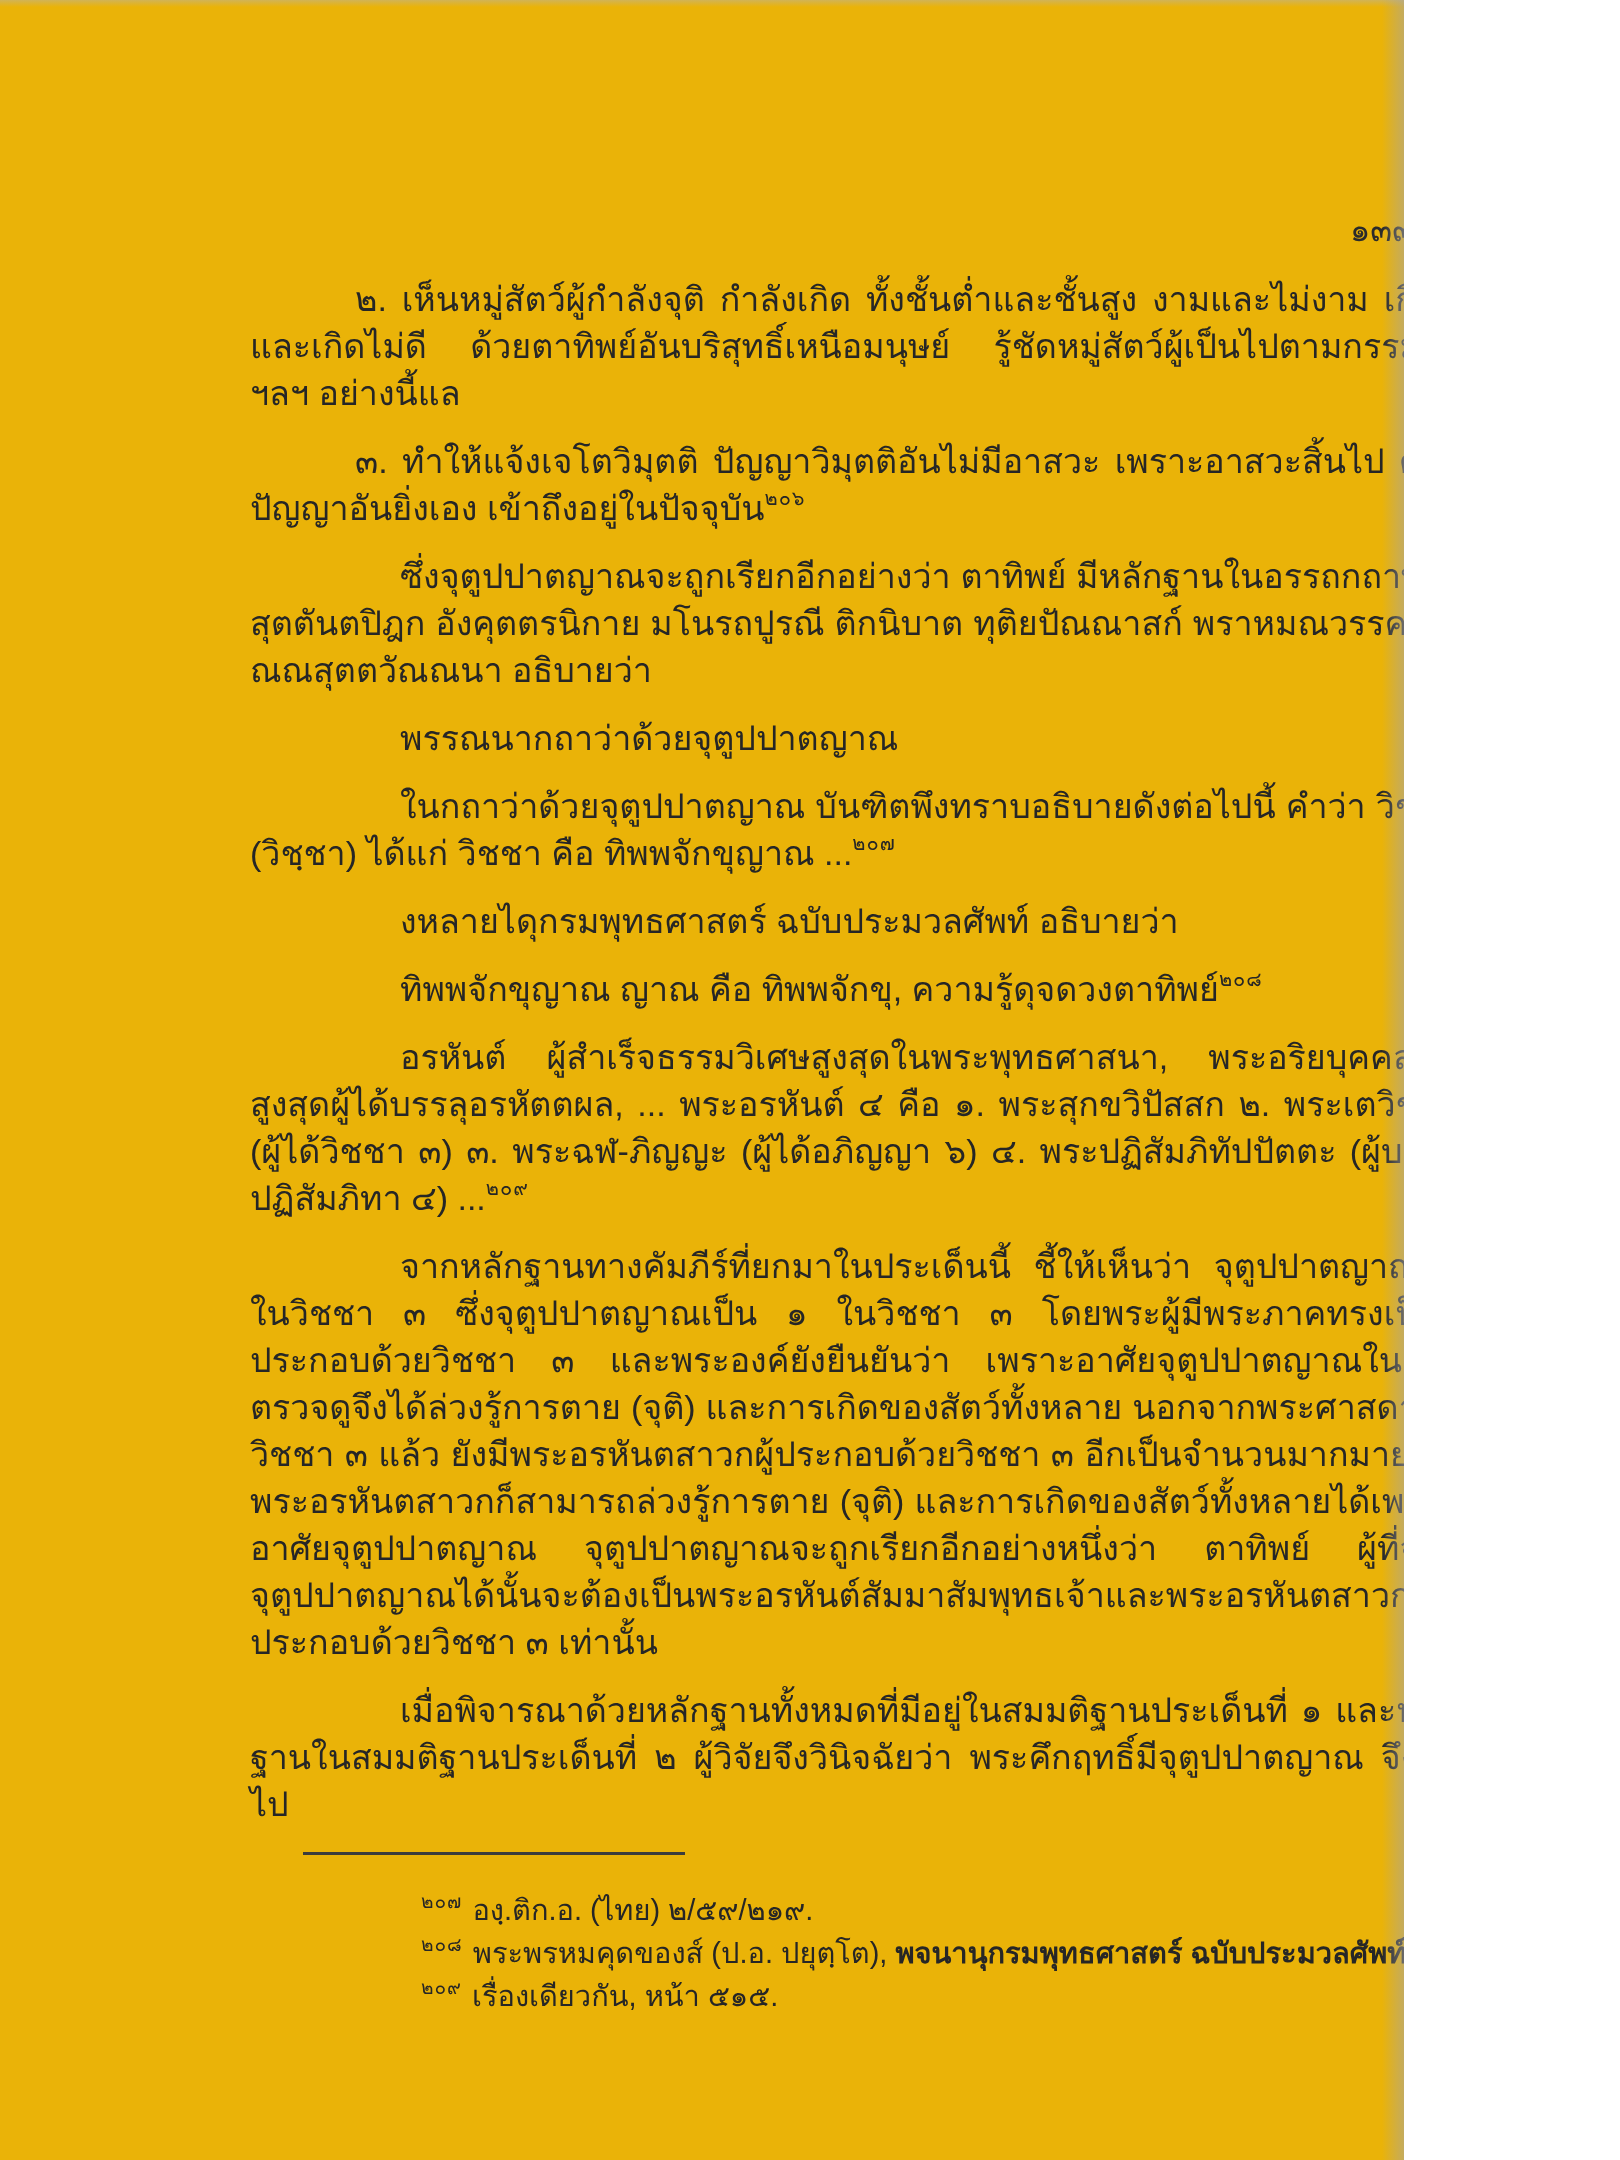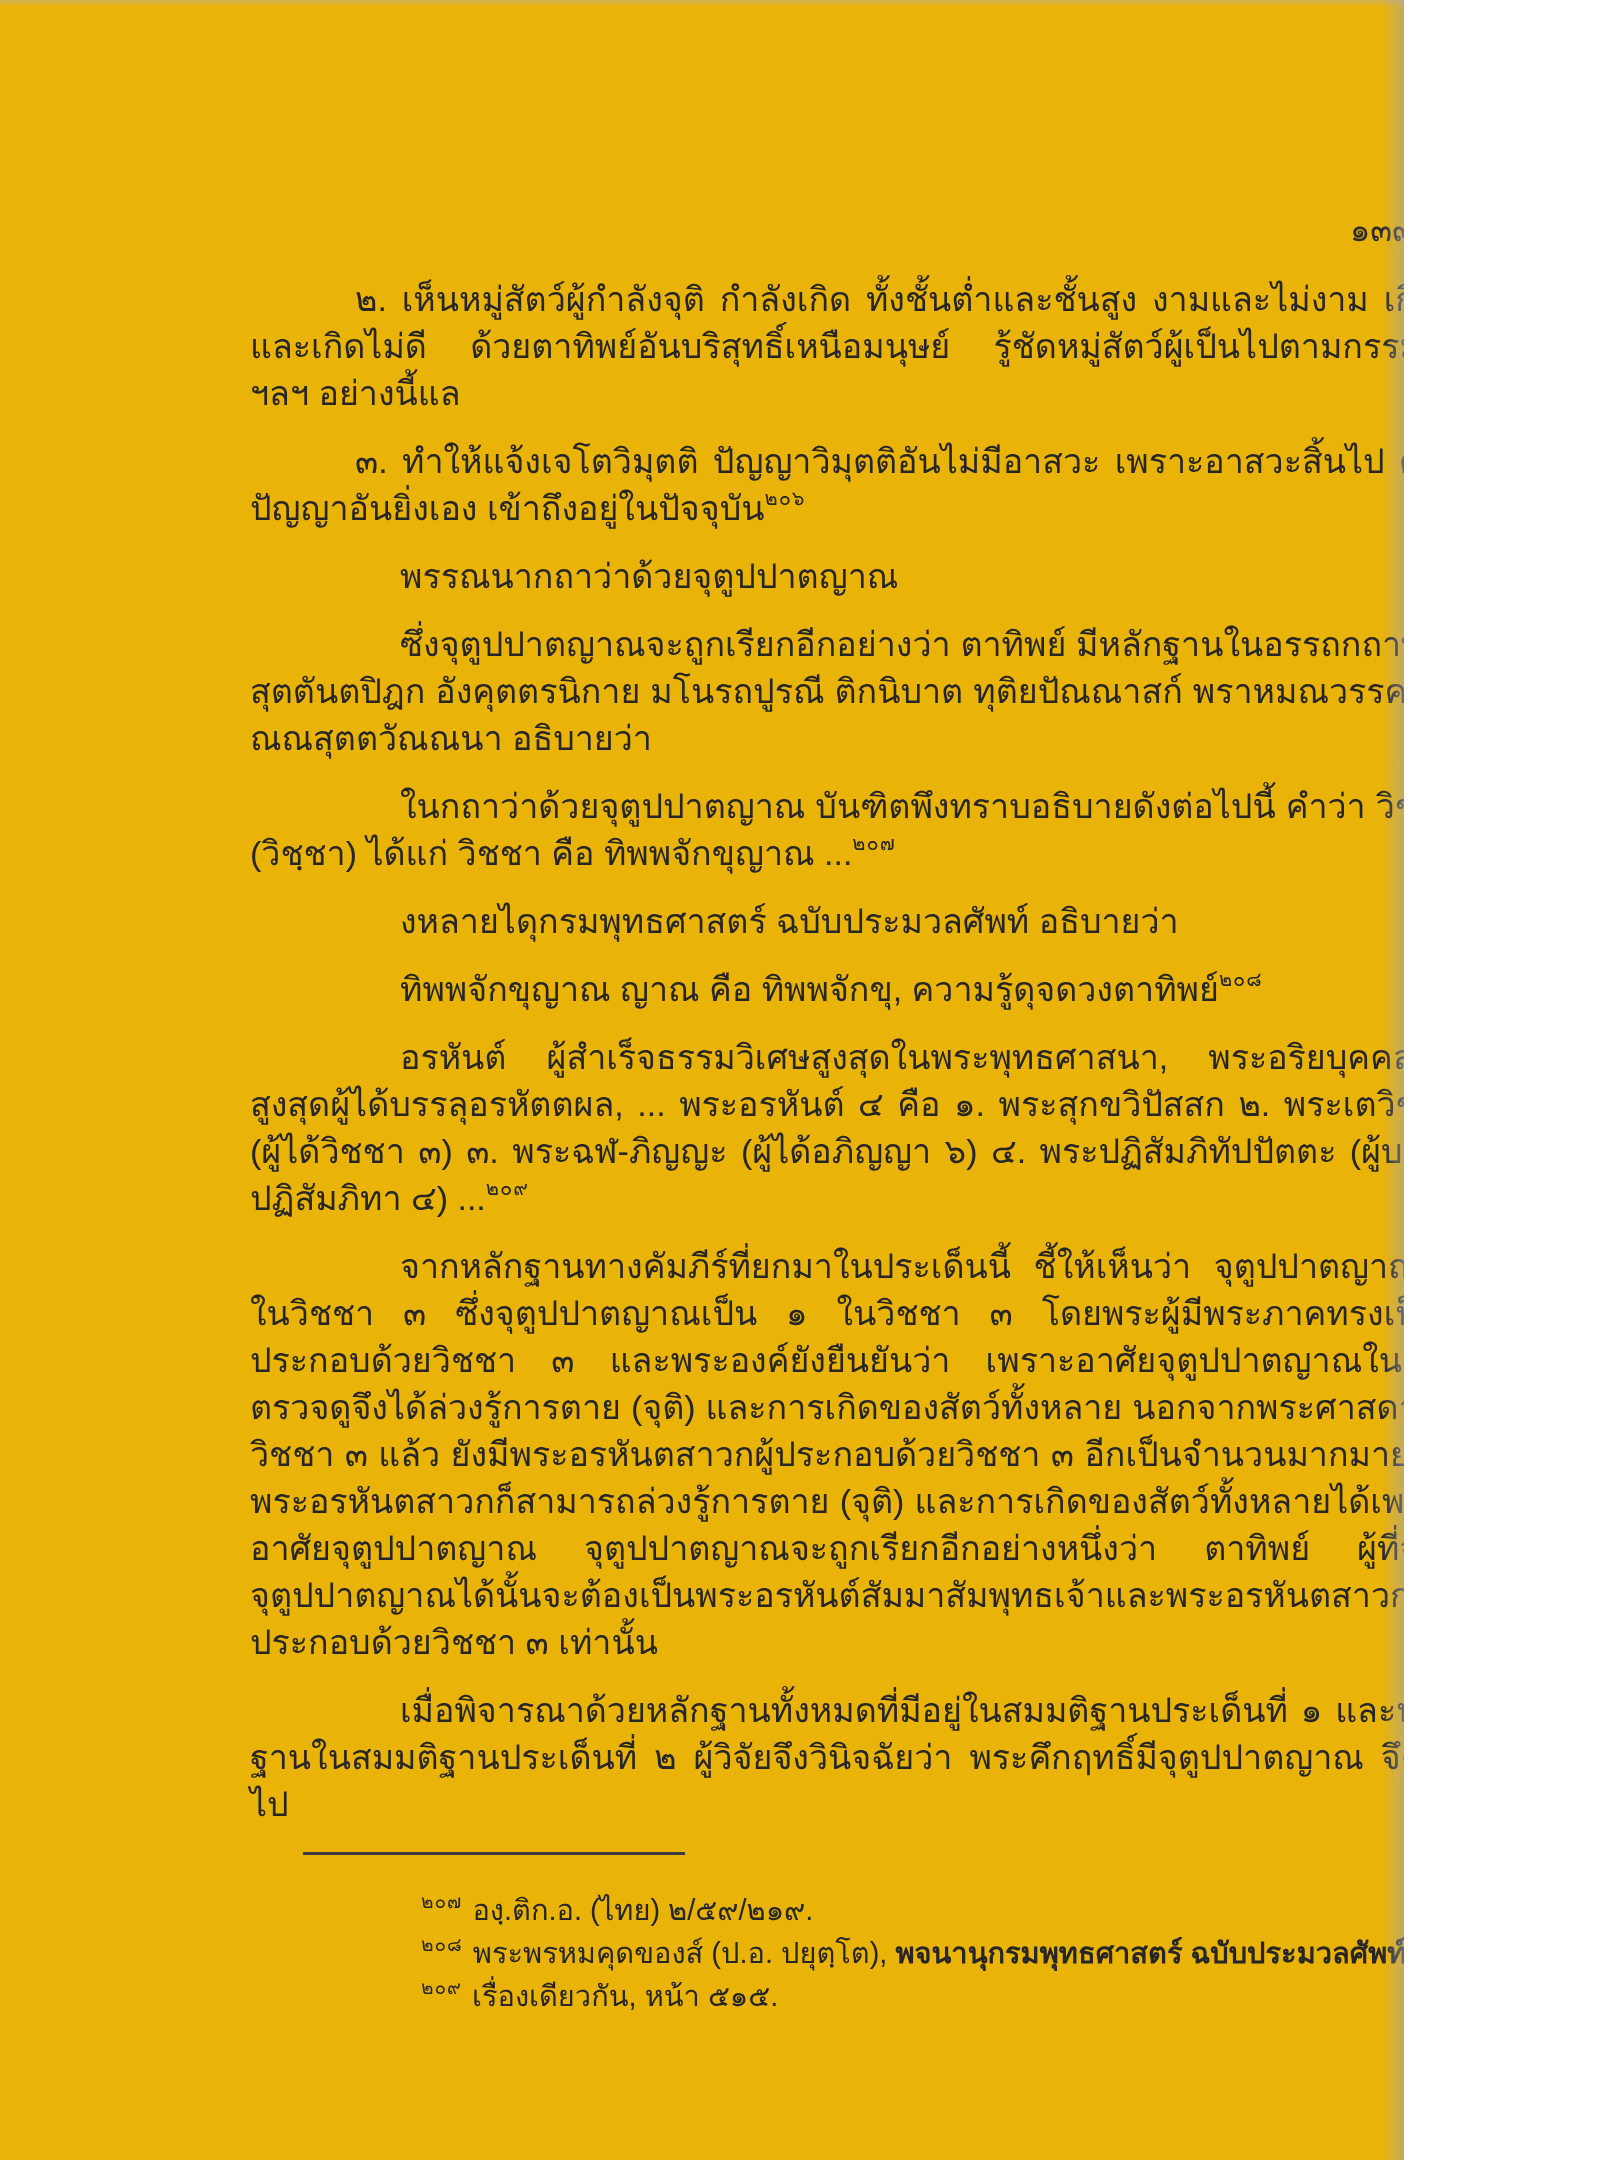--- a/index.html
+++ b/index.html
@@ -92,22 +92,22 @@
 </style>
 </head>
 <body>
 
 <div class="page">
   <div class="page-number">๑๓๓</div>
 
   <div class="content">
       <p class="para indent-small"><span>๒. เห็นหมู่สัตว์ผู้กำลังจุติ กำลังเกิด ทั้งชั้นต่ำและชั้นสูง งามและไม่งาม เกิดดีและเกิดไม่ดี ด้วยตาทิพย์อันบริสุทธิ์เหนือมนุษย์ รู้ชัดหมู่สัตว์ผู้เป็นไปตามกรรมว่า ฯลฯ อย่างนี้แล</span></p>
       <p class="para indent-small"><span>๓. ทำให้แจ้งเจโตวิมุตติ ปัญญาวิมุตติอันไม่มีอาสวะ เพราะอาสวะสิ้นไป ด้วยปัญญาอันยิ่งเอง เข้าถึงอยู่ในปัจจุบัน</span><sup class="fnref">๒๐๖</sup></p>
+      <p class="para indent-normal"><span>ซึ่งจุตูปปาตญาณจะถูกเรียกอีกอย่างว่า ตาทิพย์ มีหลักฐานในอรรถกถาพระสุตตันตปิฎก อังคุตตรนิกาย มโนรถปูรณี ติกนิบาต ทุติยปัณณาสก์ พราหมณวรรค ติกัณณสุตตวัณณนา อธิบายว่า</span></p>
       <p class="para indent-normal"><span>พรรณนากถาว่าด้วยจุตูปปาตญาณ</span></p>
-      <p class="para indent-normal"><span>ซึ่งจุตูปปาตญาณจะถูกเรียกอีกอย่างว่า ตาทิพย์ มีหลักฐานในอรรถกถาพระสุตตันตปิฎก อังคุตตรนิกาย มโนรถปูรณี ติกนิบาต ทุติยปัณณาสก์ พราหมณวรรค ติกัณณสุตตวัณณนา อธิบายว่า</span></p>
       <p class="para indent-normal"><span>ในกถาว่าด้วยจุตูปปาตญาณ บันฑิตพึงทราบอธิบายดังต่อไปนี้ คำว่า วิชชา (วิชฺชา) ได้แก่ วิชชา คือ ทิพพจักขุญาณ ...</span><sup class="fnref">๒๐๗</sup></p>
       <p class="para indent-normal"><span>งหลายไดุกรมพุทธศาสตร์ ฉบับประมวลศัพท์ อธิบายว่า</span></p>
       <p class="para indent-normal"><span>ทิพพจักขุญาณ ญาณ คือ ทิพพจักขุ, ความรู้ดุจดวงตาทิพย์</span><sup class="fnref">๒๐๘</sup></p>
       <p class="para indent-normal"><span>อรหันต์ ผู้สำเร็จธรรมวิเศษสูงสุดในพระพุทธศาสนา, พระอริยบุคคลชั้นสูงสุดผู้ได้บรรลุอรหัตตผล, ... พระอรหันต์ ๔ คือ ๑. พระสุกขวิปัสสก ๒. พระเตวิชชะ (ผู้ได้วิชชา ๓) ๓. พระฉฬ-ภิญญะ (ผู้ได้อภิญญา ๖) ๔. พระปฏิสัมภิทัปปัตตะ (ผู้บรรลุปฏิสัมภิทา ๔) ...</span><sup class="fnref">๒๐๙</sup></p>
       <p class="para indent-normal"><span>จากหลักฐานทางคัมภีร์ที่ยกมาในประเด็นนี้ ชี้ให้เห็นว่า จุตูปปาตญาณอยู่ในวิชชา ๓ ซึ่งจุตูปปาตญาณเป็น ๑ ในวิชชา ๓ โดยพระผู้มีพระภาคทรงเป็นผู้ประกอบด้วยวิชชา ๓ และพระองค์ยังยืนยันว่า เพราะอาศัยจุตูปปาตญาณในการตรวจดูจึงได้ล่วงรู้การตาย (จุติ) และการเกิดของสัตว์ทั้งหลาย นอกจากพระศาสดาผู้มีวิชชา ๓ แล้ว ยังมีพระอรหันตสาวกผู้ประกอบด้วยวิชชา ๓ อีกเป็นจำนวนมากมาย ซึ่งพระอรหันตสาวกก็สามารถล่วงรู้การตาย (จุติ) และการเกิดของสัตว์ทั้งหลายได้เพราะอาศัยจุตูปปาตญาณ จุตูปปาตญาณจะถูกเรียกอีกอย่างหนึ่งว่า ตาทิพย์ ผู้ที่จะมีจุตูปปาตญาณได้นั้นจะต้องเป็นพระอรหันต์สัมมาสัมพุทธเจ้าและพระอรหันตสาวกผู้ประกอบด้วยวิชชา ๓ เท่านั้น</span></p>
       <p class="para indent-normal"><span>เมื่อพิจารณาด้วยหลักฐานทั้งหมดที่มีอยู่ในสมมติฐานประเด็นที่ ๑ และหลักฐานในสมมติฐานประเด็นที่ ๒ ผู้วิจัยจึงวินิจฉัยว่า พระคึกฤทธิ์มีจุตูปปาตญาณ จึงตกไป</span></p>
     </div>
 
   <div class="footnote-sep"></div>
 

